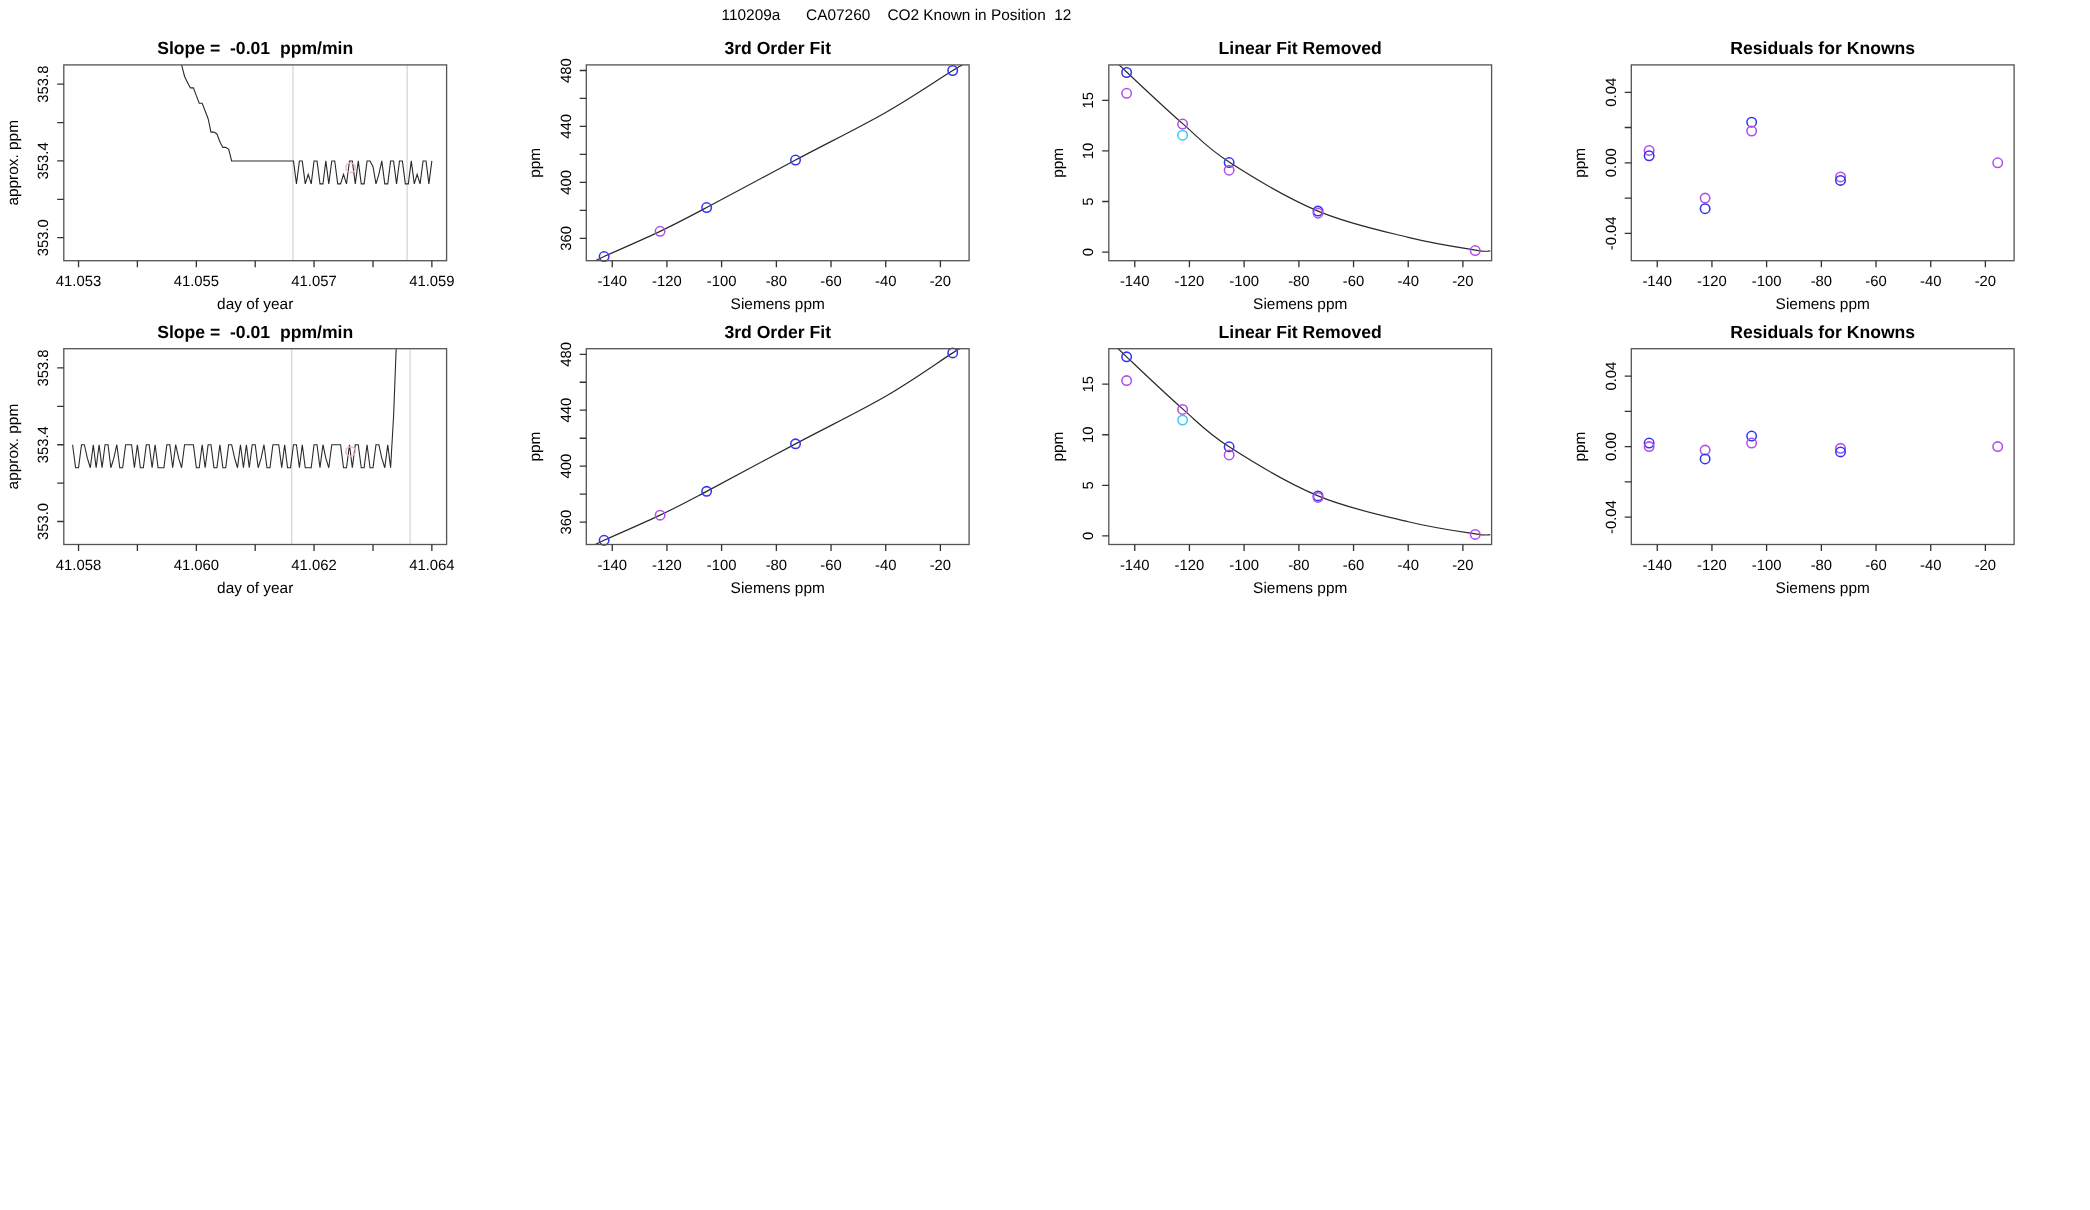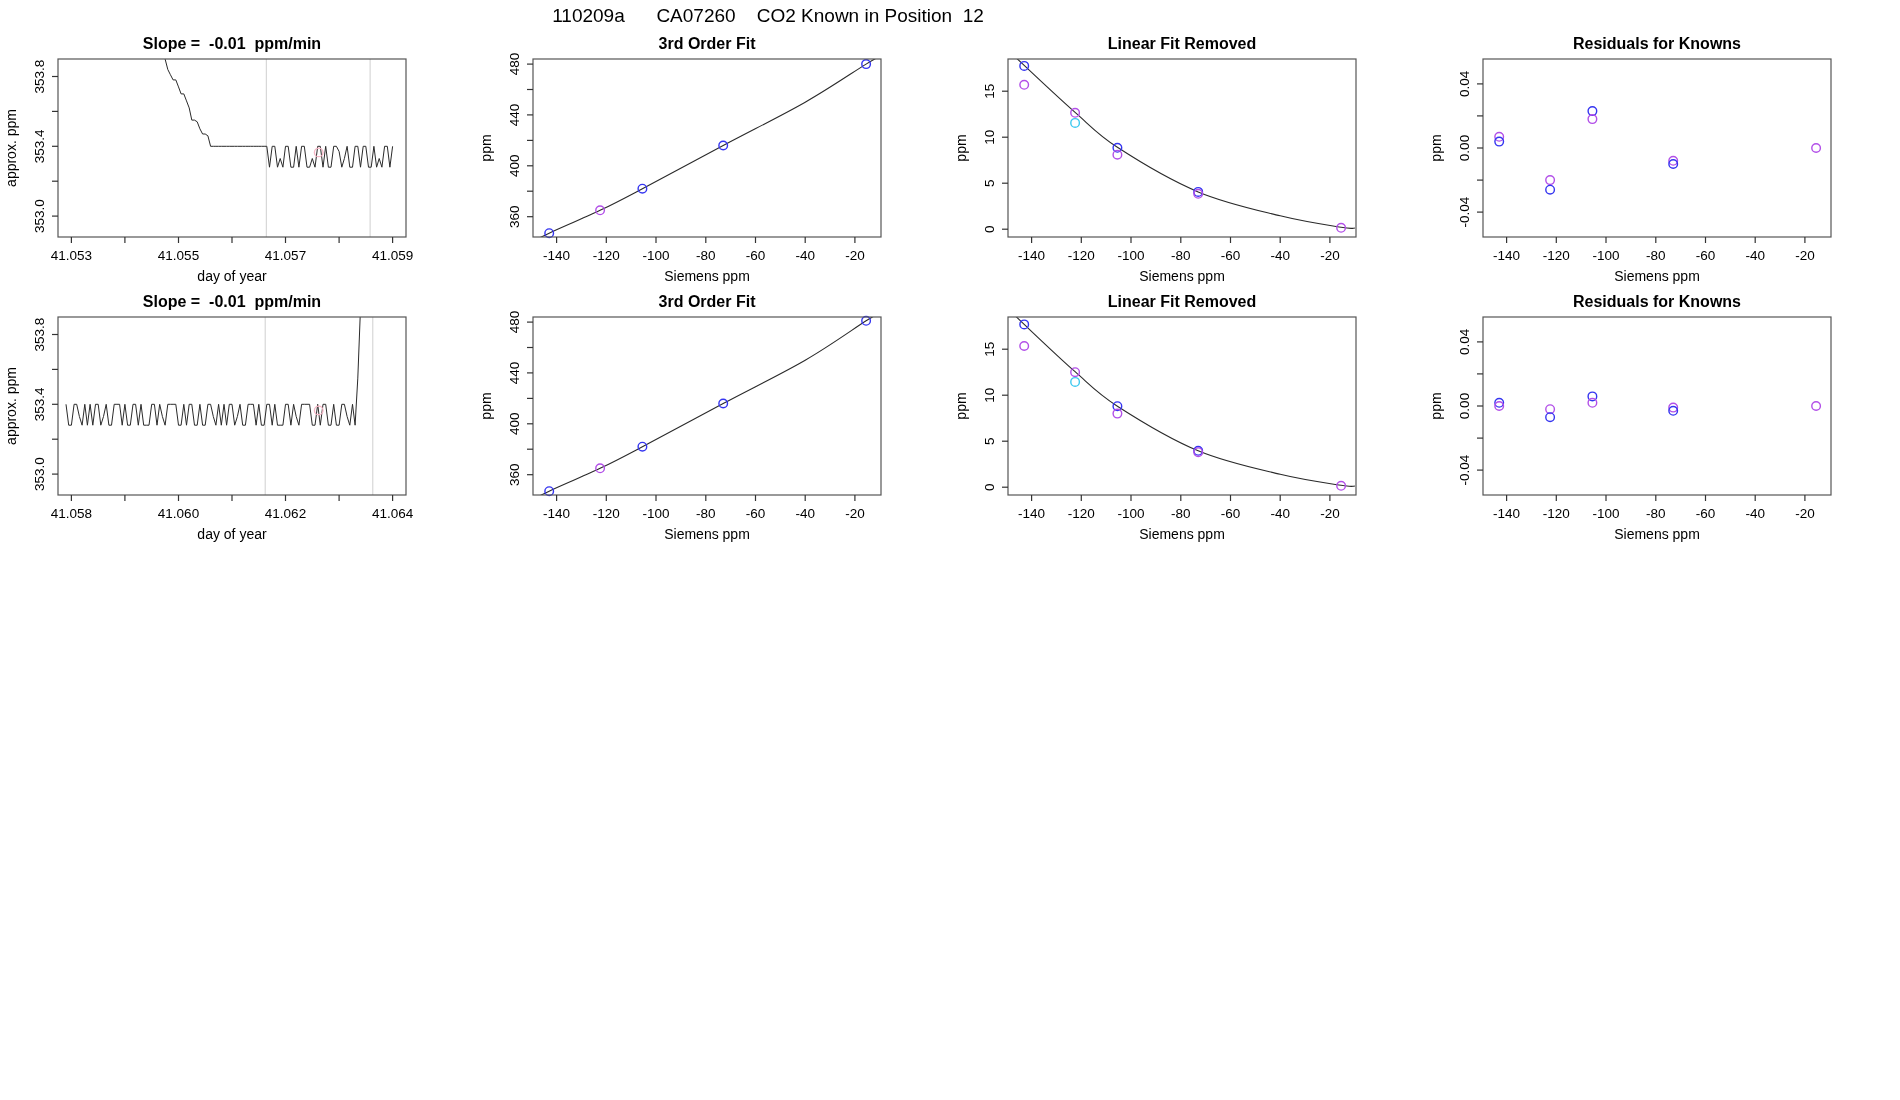--- a/index.html
+++ b/index.html
@@ -1,19 +1,19 @@
 <!DOCTYPE html>
 <html><head>
 <meta charset="utf-8">
 <style>
   html,body{margin:0;padding:0;background:#ffffff;}
   .figure{position:relative;width:1900px;height:1100px;background:#ffffff;overflow:hidden;
           font-family:"Liberation Sans", sans-serif;}
-  .main-title{position:absolute;top:5px;left:768px;transform:translateX(-50%);
-              font-size:19px;color:#000;white-space:pre;}
+  .main-title{position:absolute;top:5px;left:815px;transform:translateX(-50%);
+              font-size:14px;color:#000;white-space:pre;}
   .panel{position:absolute;width:475px;height:270px;}
   svg text{font-family:"Liberation Sans", sans-serif;}
 </style>
 </head>
 <body>
 
 <div class="figure">
   <div class="main-title">110209a      CA07260    CO2 Known in Position  12</div>
   <div class="panel" id="panel-r1c1" style="left: 0px; top: 28px;"><svg width="475" height="270" viewBox="0 0 475 270">
         <defs>

